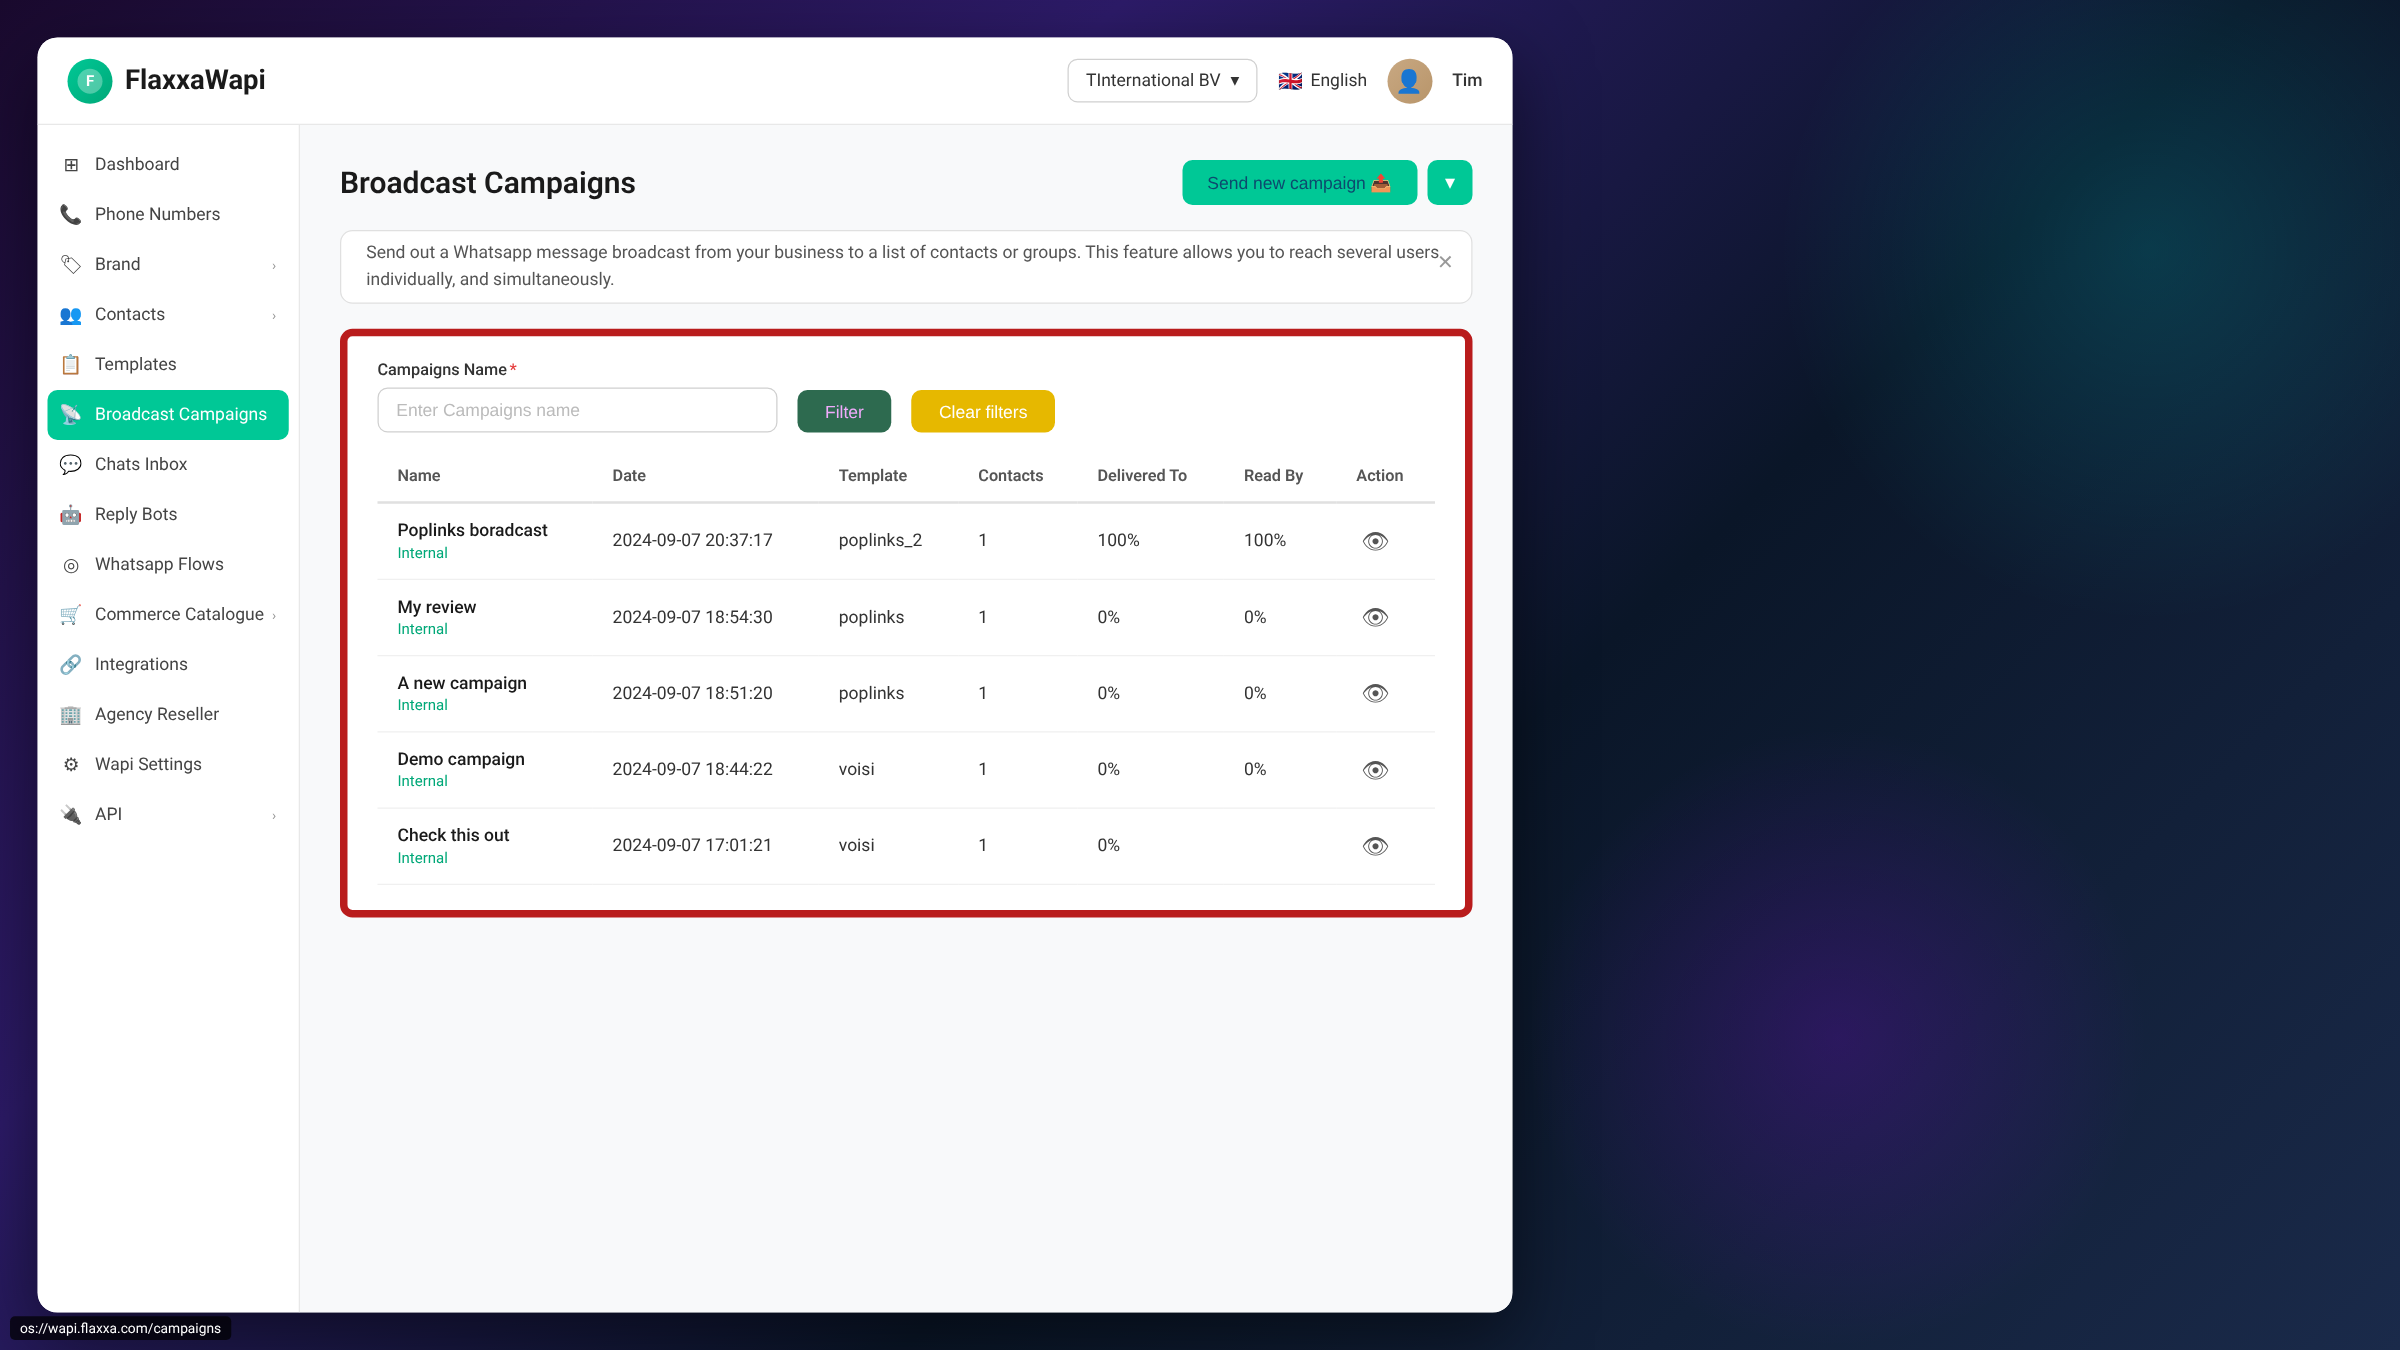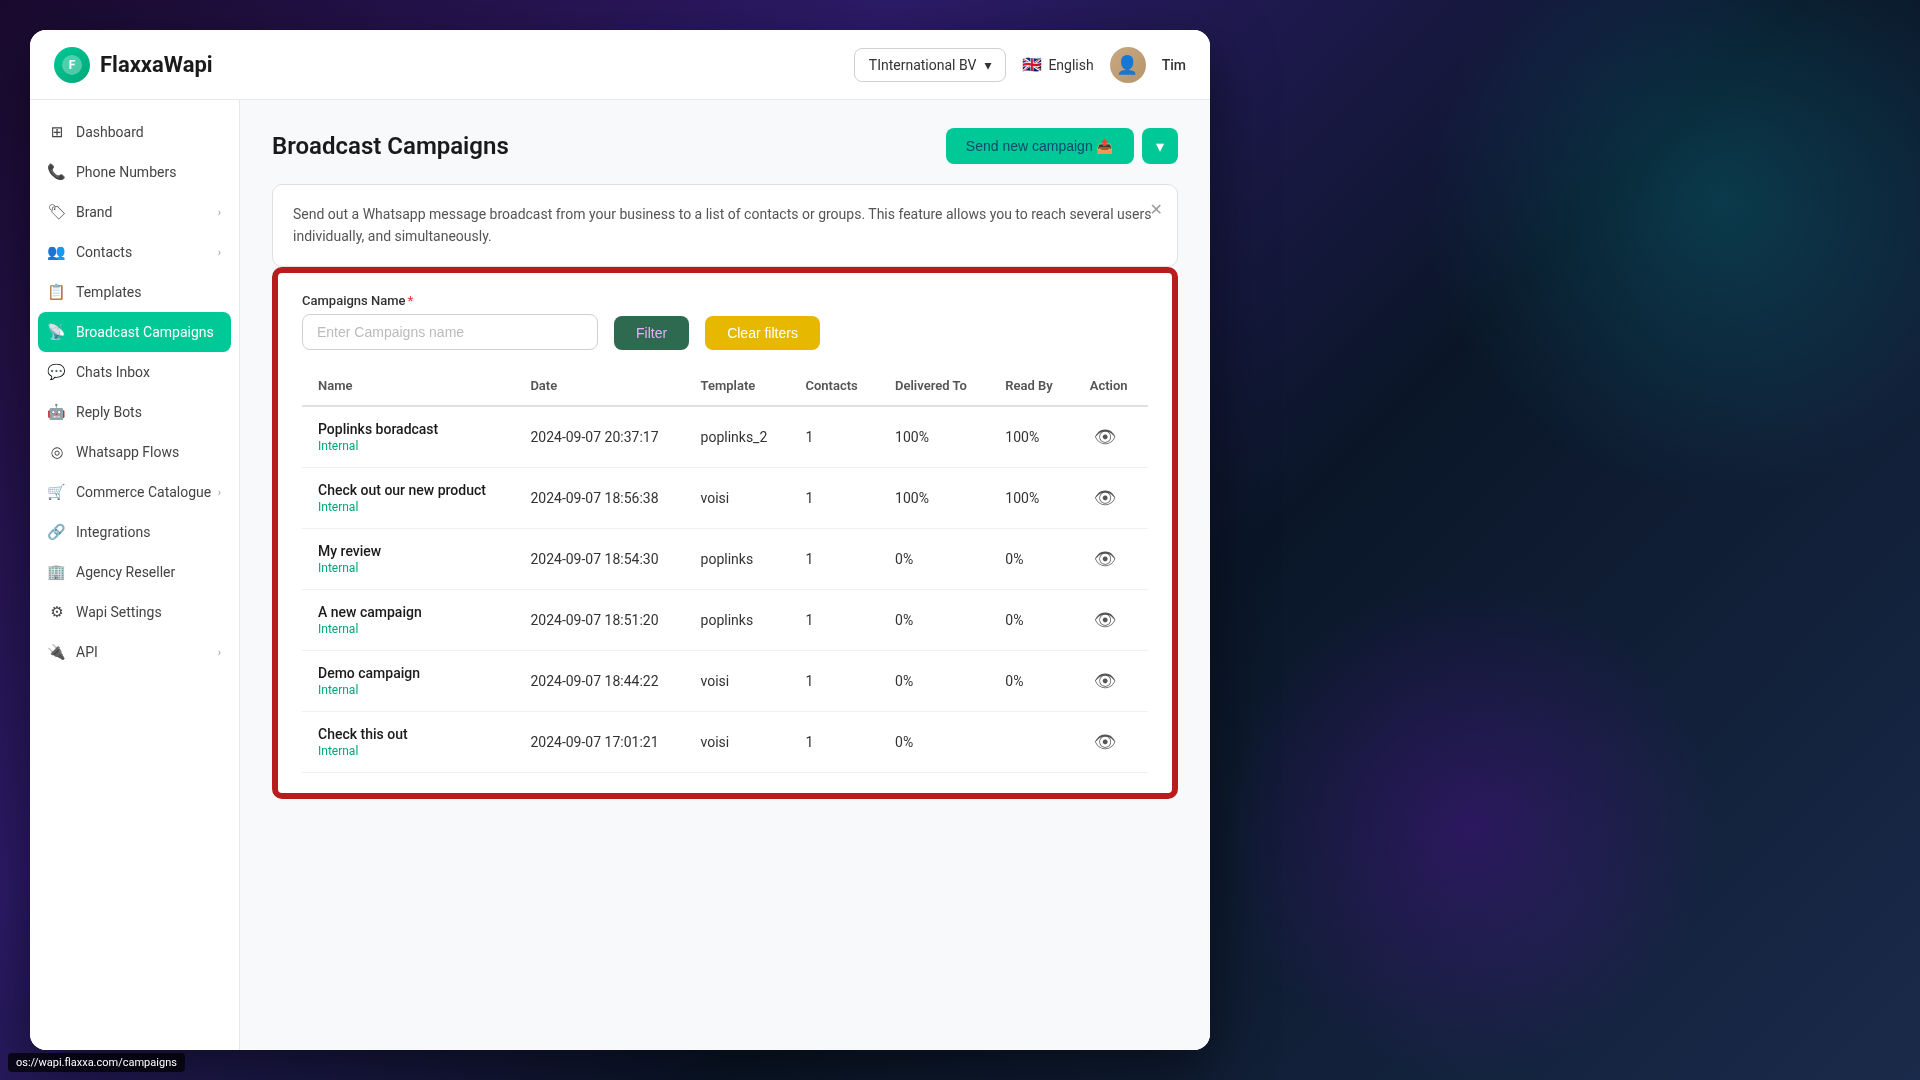--- a/index.html
+++ b/index.html
@@ -234,21 +234,22 @@
       display: flex;
       align-items: center;
       justify-content: center;
     }
 
     
     .info-banner {
       background: #fff;
       border: 1px solid #e0e0e0;
       border-radius: 10px;
-      padding: 18px 20px;
+      padding: 6px 20px;
+      margin-bottom: 20px;
       position: relative;
       font-size: 14px;
       color: #555;
       line-height: 1.6;
     }
 
     .banner-close {
       position: absolute;
       top: 12px;
       right: 14px;
@@ -284,21 +285,21 @@
       font-weight: 500;
       color: #333;
     }
 
     .required-star {
       color: #e53e3e;
       margin-left: 2px;
     }
 
     .filter-input {
-      width: 296px;
+      width: 320px;
       padding: 9px 14px;
       border: 1px solid #d0d0d0;
       border-radius: 8px;
       font-size: 14px;
       color: #333;
       background: #fff;
       outline: none;
     }
 
     .filter-input::placeholder {
@@ -576,34 +577,20 @@
       <td>poplinks_2</td>
       <td>1</td>
       <td>100%</td>
       <td>100%</td>
       <td>
         <button class="action-btn">👁</button>
       </td>
     </tr>
                 <tr>
       <td>
-        <div class="campaign-name">Check out our new product</div>
-        <div class="campaign-type">Internal</div>
-      </td>
-      <td>2024-09-07 18:56:38</td>
-      <td>voisi</td>
-      <td>1</td>
-      <td>100%</td>
-      <td>100%</td>
-      <td>
-        <button class="action-btn">👁</button>
-      </td>
-    </tr>
-                <tr>
-      <td>
         <div class="campaign-name">My review</div>
         <div class="campaign-type">Internal</div>
       </td>
       <td>2024-09-07 18:54:30</td>
       <td>poplinks</td>
       <td>1</td>
       <td>0%</td>
       <td>0%</td>
       <td>
         <button class="action-btn">👁</button>

